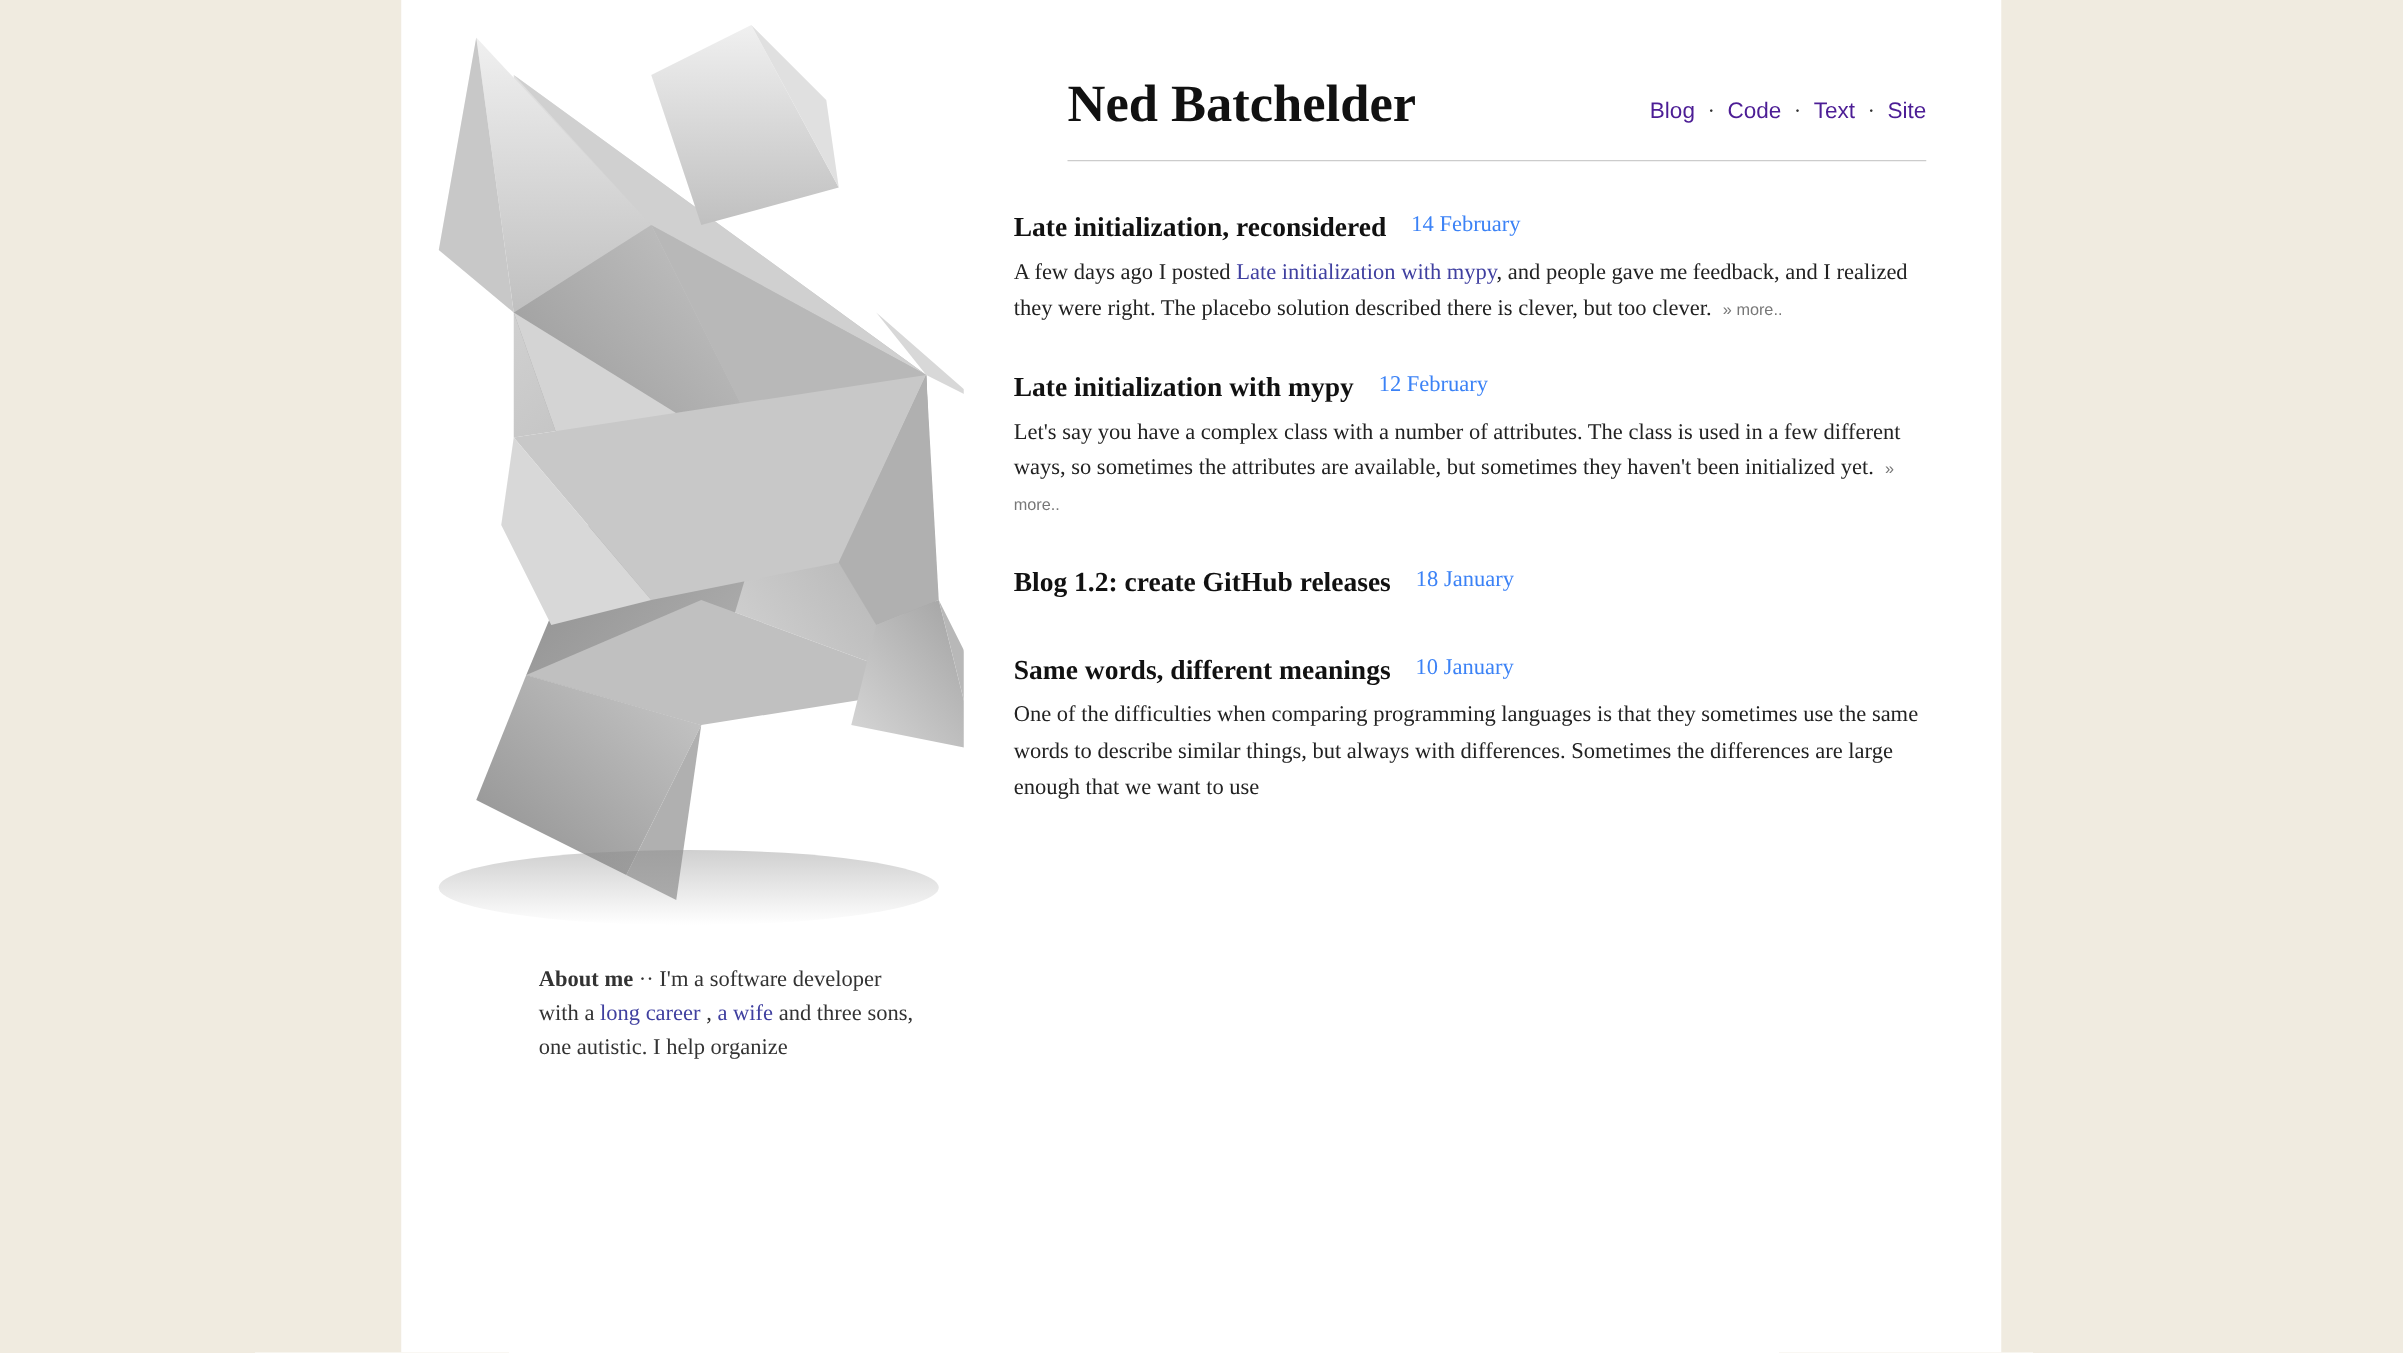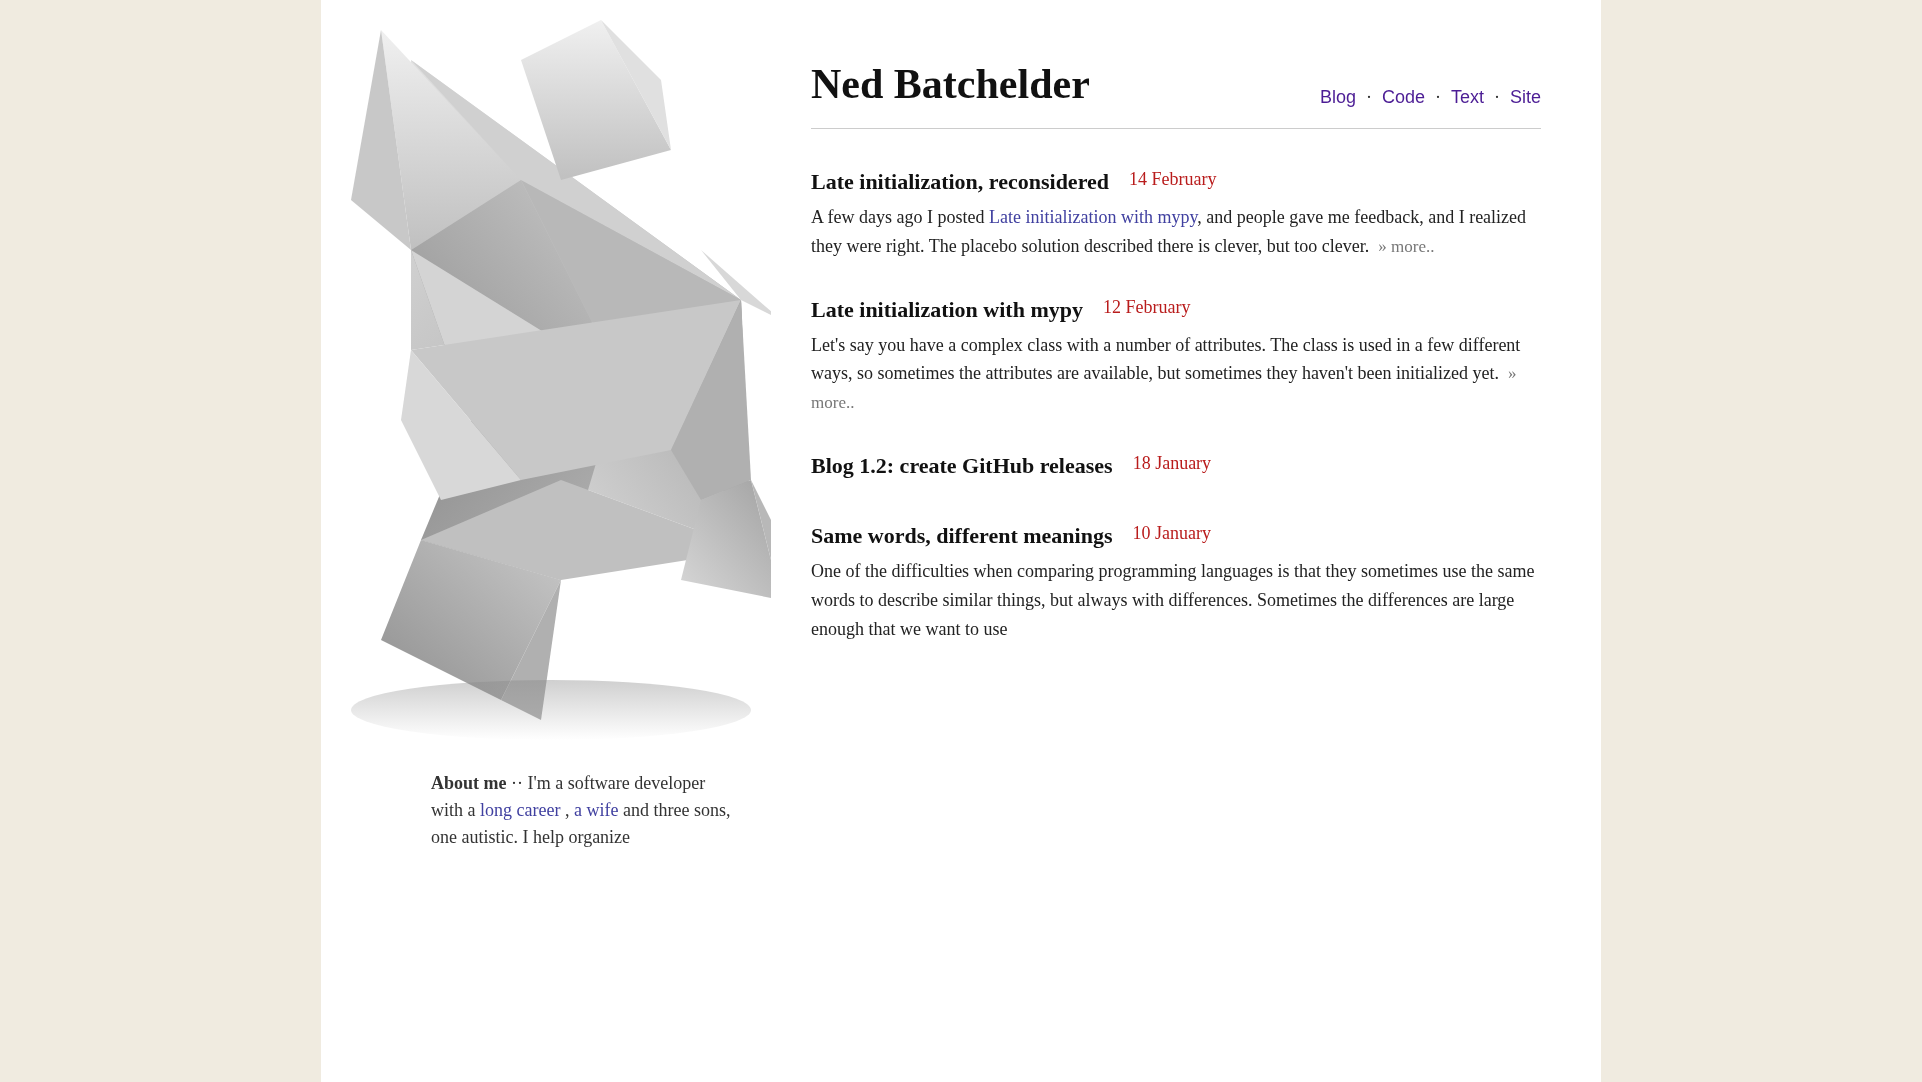--- a/index.html
+++ b/index.html
@@ -57,25 +57,26 @@
       text-decoration: none;
     }
 
     .right-column {
       flex: 1;
       padding: 60px 60px 40px 40px;
     }
 
     .site-header {
       display: flex;
-      align-items: flex-end;
+      align-items: center;
       justify-content: space-between;
       border-bottom: 1px solid #ccc;
       padding-bottom: 20px;
       margin-bottom: 40px;
+      margin-left: 43px;
     }
 
     .site-title {
       font-size: 42px;
       font-weight: bold;
       color: #111;
       font-family: Georgia, serif;
     }
 
     .site-nav {
@@ -117,40 +118,40 @@
 
     .post-title {
       font-size: 22px;
       font-weight: bold;
       color: #111;
       font-family: Georgia, serif;
     }
 
     .post-date {
       font-size: 18px;
-      color: #b91c1c;
+      color: #3b82f6;
       font-family: Georgia, serif;
     }
 
     .post-excerpt {
       font-size: 18px;
       line-height: 1.6;
       color: #222;
       font-family: Georgia, serif;
     }
 
     .post-excerpt a {
       color: #4040a0;
       text-decoration: none;
     }
 
     .read-more {
       color: #777;
-      font-size: 17px;
-      font-family: Liberation Serif, serif;
+      font-size: 13px;
+      font-family: Liberation Sans, sans-serif;
     }
   </style>
 </head>
 <body>
 
 <div class="page-wrapper">
 
   <div class="left-column">
     <div class="star-image">
       

